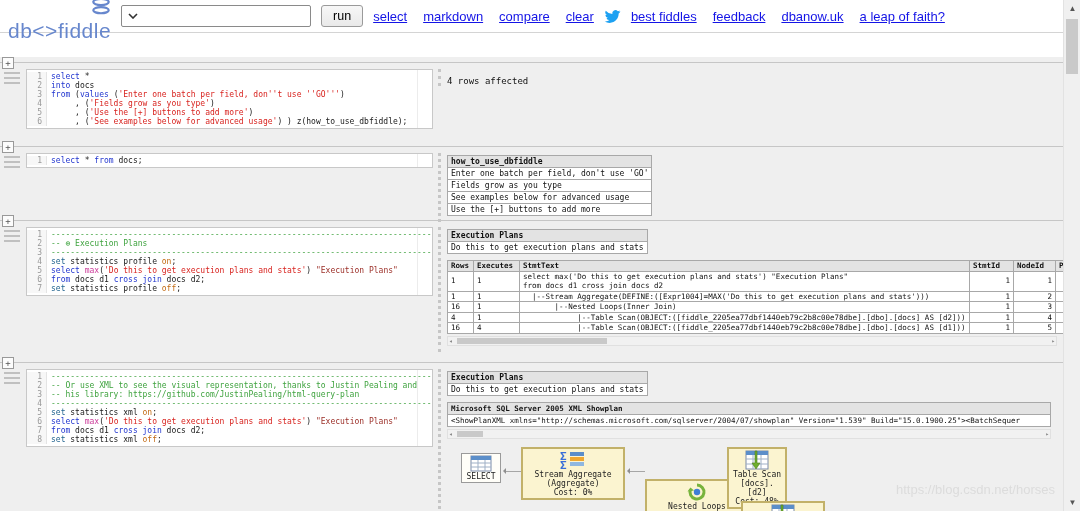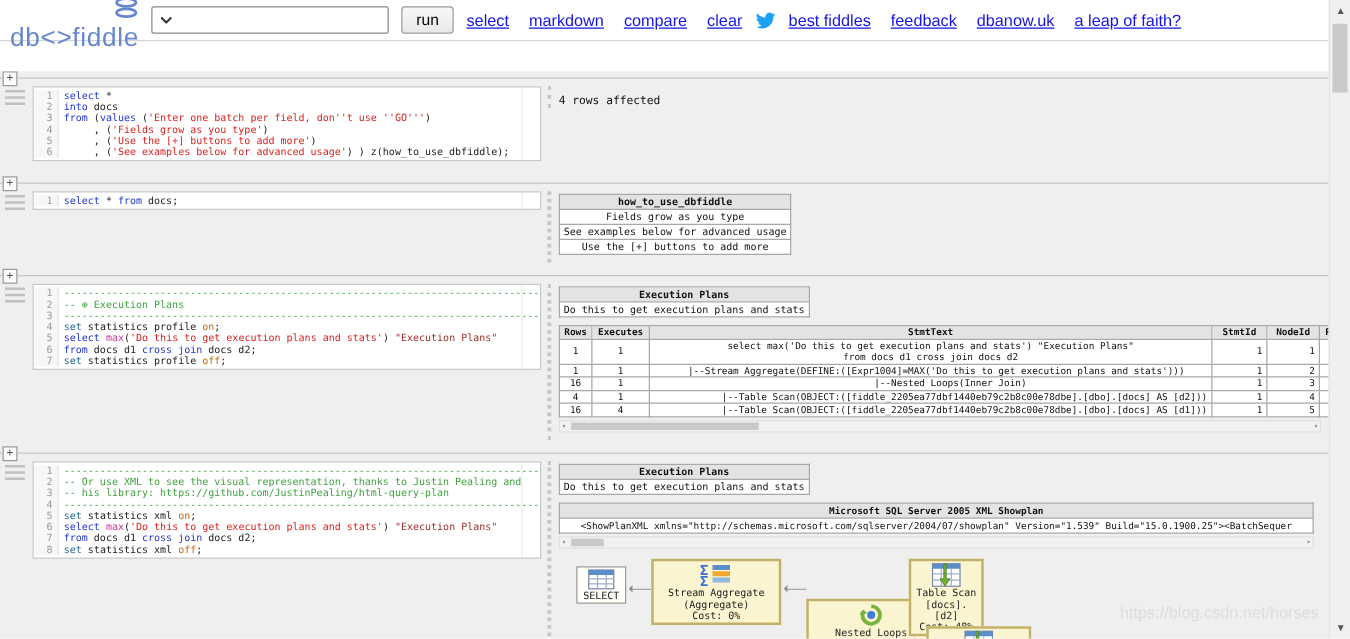--- a/index.html
+++ b/index.html
@@ -41,21 +41,21 @@
   .tk-str2{ color:#9c2f28; }
   .tk-cm  { color:#3fa33f; }
   .tk-atom{ color:#c26a12; }
   .tk-fn  { color:#cc3a9a; }
   .tk-pl  { color:#1a1a1a; }
 
   .results { margin-left:5px; border-left:3px dotted #c6c6c6; padding:2px 4px 0 6px; flex:1; overflow:hidden; }
   .rmsg { font:9px "DejaVu Sans Mono",monospace; padding-top:5px; white-space:pre; }
 
   .rtable { border-collapse:collapse; background:#fff; font:8px/11px "DejaVu Sans Mono",monospace; margin-bottom:6px; }
-  .rtable th, .rtable td { border:1px solid #a8a8a8; padding:0 3px; white-space:pre; text-align:center; overflow:hidden; }
+  .rtable th, .rtable td { border:1px solid #a8a8a8; padding:0 3px; white-space:pre; text-align:left; overflow:hidden; }
   .rtable th { background:#e3e3e3; font-weight:bold; }
   .tbl-plan { table-layout:fixed; font-size:7.5px; line-height:9.5px; width:622px; margin-bottom:0; }
   .tbl-xml  { table-layout:fixed; width:604px; font-size:7.5px; margin-bottom:0; }
   .al-r { text-align:right !important; }
 
   .hscroll { height:10px; background:#f1f1f1; border:1px solid #e0e0e0; position:relative; margin:2px 0 6px 0; }
   .hscroll .thumb { position:absolute; top:1px; bottom:1px; background:#c9c9c9; }
   .hscroll .ar { position:absolute; top:0; font:6px/8px "DejaVu Sans Mono",monospace; color:#8a8a8a; }
   .hscroll .ar.l { left:1px; } .hscroll .ar.r { right:1px; }
 
@@ -161,20 +161,23 @@
           </div>
         <div class="results">
           <div>
               <table class="rtable">
                 <thead>
                   <tr>
                     <th>how_to_use_dbfiddle</th>
                   </tr>
                 </thead>
                 <tbody>
+                  <tr>
+                    <td>Enter one batch per field, don't use 'GO'</td>
+                  </tr>
                   <tr>
                     <td>Fields grow as you type</td>
                   </tr>
                   <tr>
                     <td>See examples below for advanced usage</td>
                   </tr>
                   <tr>
                     <td>Use the [+] buttons to add more</td>
                   </tr>
                 </tbody>

